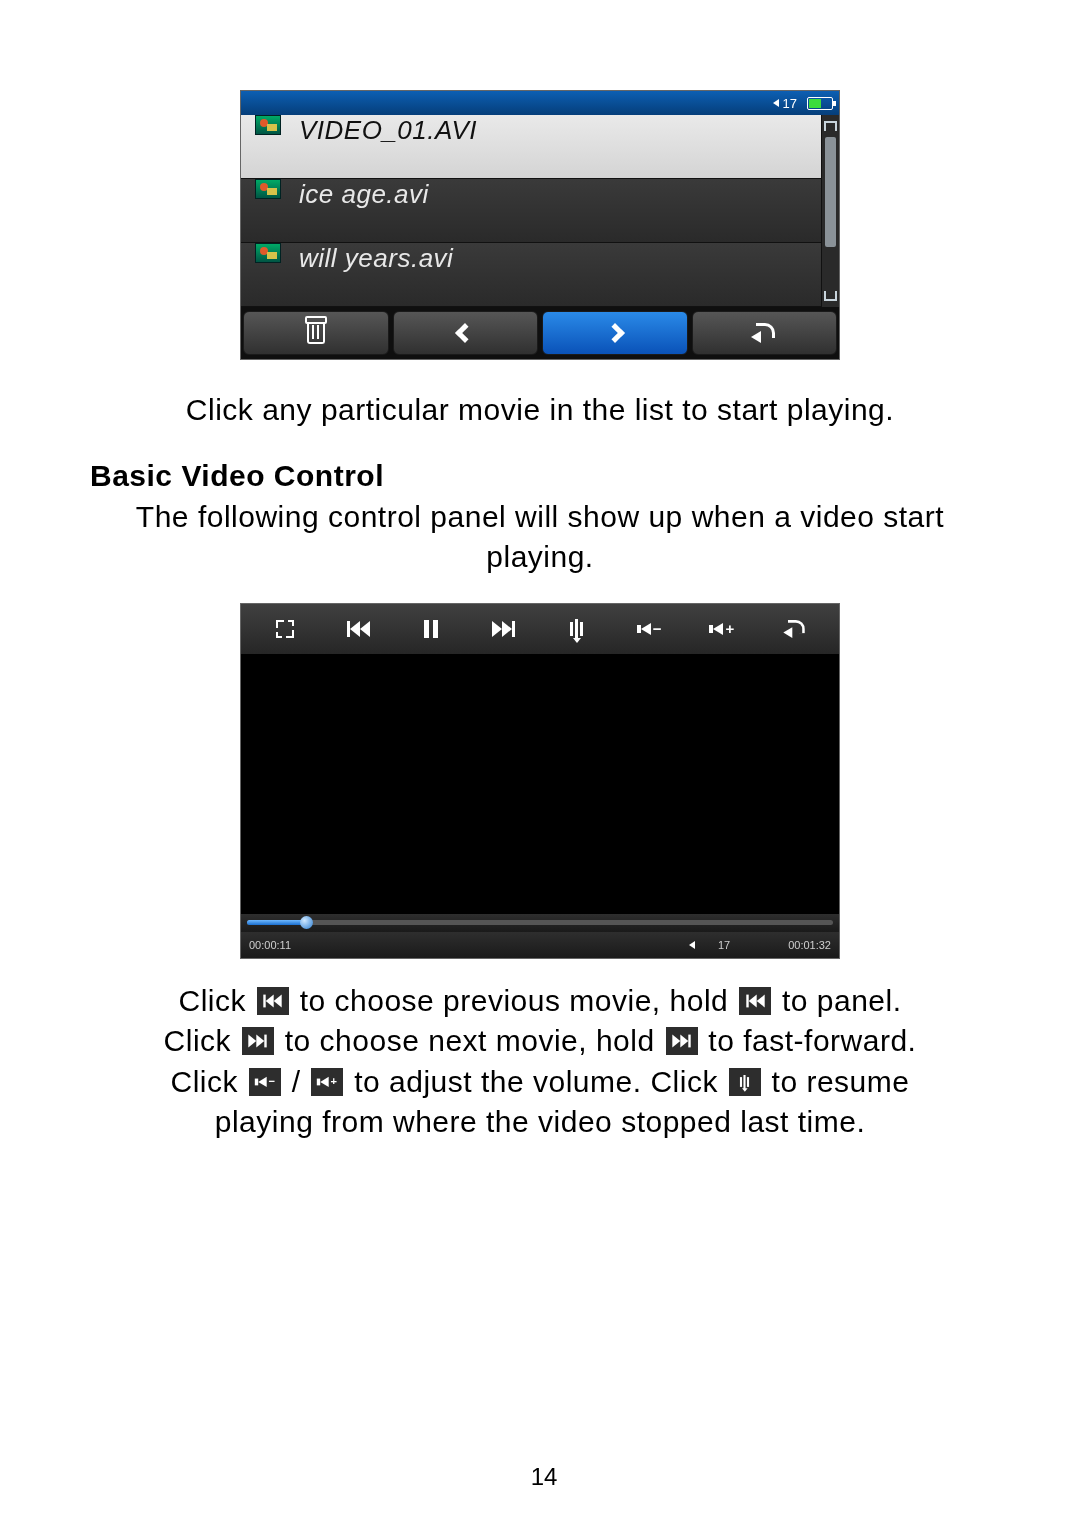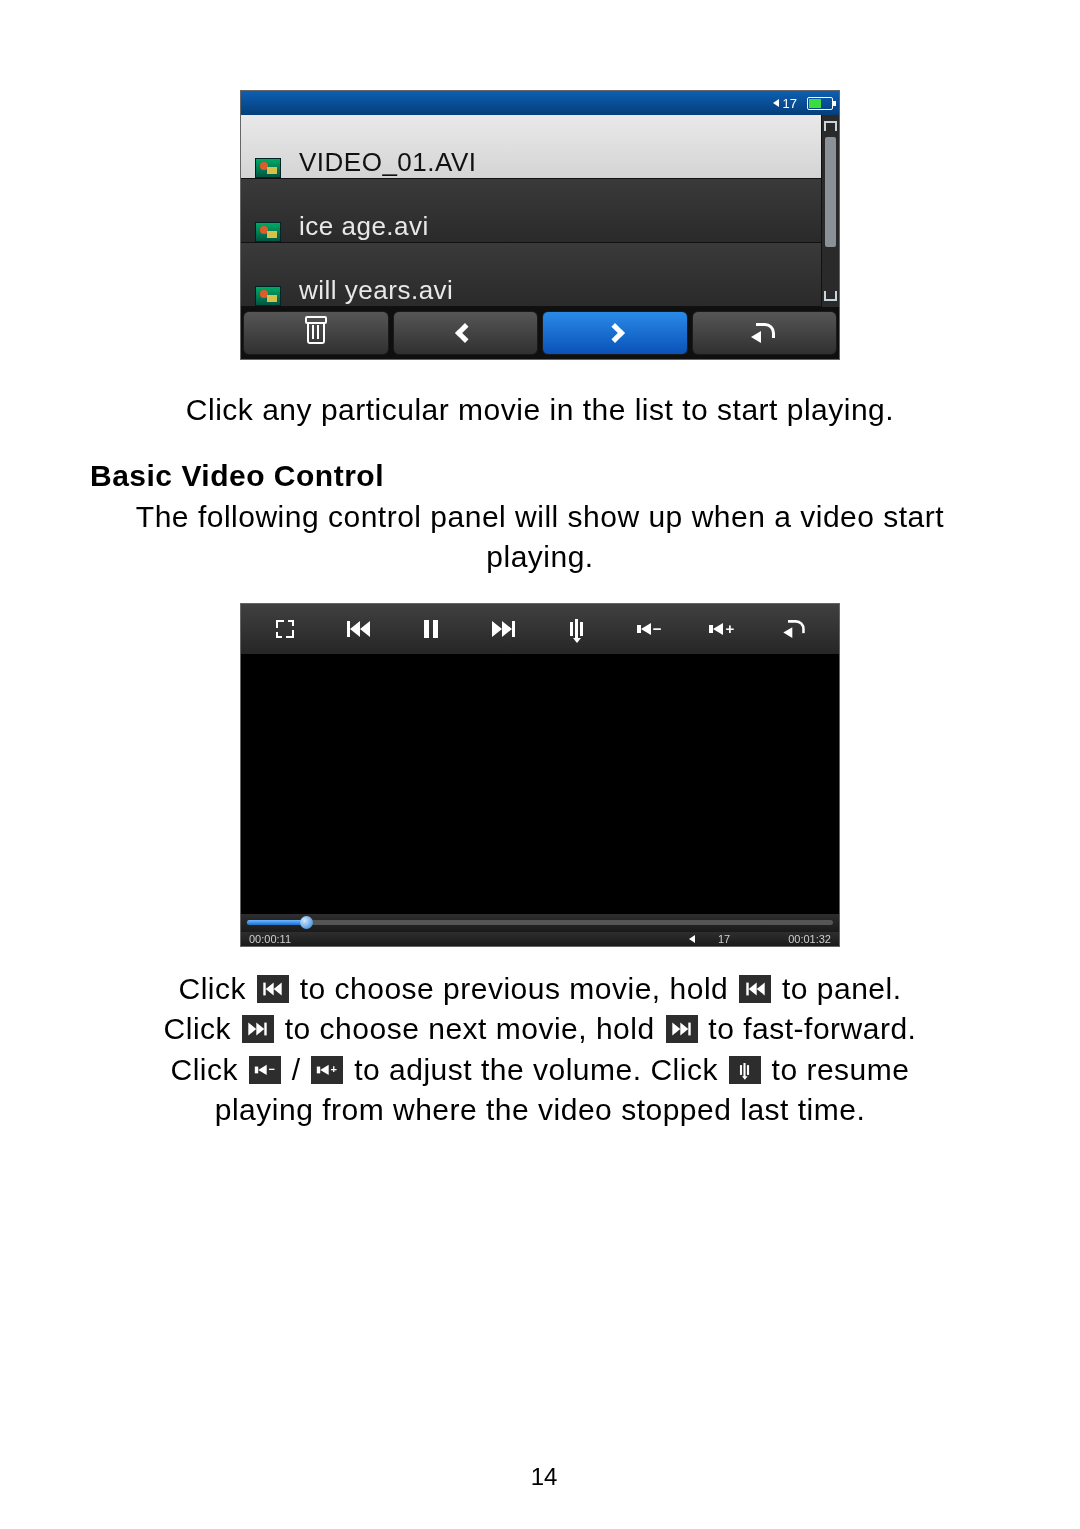--- a/index.html
+++ b/index.html
@@ -57,30 +57,31 @@
   }
   .batt-fill { background: #3cdc3c; height: 100%; width: 55%; }
 
   .list-area {
     position: relative;
     display: flex;
   }
   .list-col { flex: 1; }
   .file-row {
     display: flex;
-    align-items: flex-end;
+    align-items: flex-start;
     height: 64px;
     padding: 0 14px;
     gap: 18px;
     color: #e8e8e8;
     font-size: 26px;
     border-bottom: 1px solid #111;
     background: linear-gradient(#3a3a3a, #2a2a2a);
     font-weight: 400;
     letter-spacing: 0.5px;
+    font-style: italic;
   }
   .file-row.selected {
     background: linear-gradient(#e9e9e9, #d4d4d4);
     color: #111;
   }
   .file-ico {
     width: 26px; height: 20px;
     background: linear-gradient(#0a6, #054);
     border: 1px solid #022;
     position: relative;
@@ -258,21 +259,21 @@
   .track-knob {
     position: absolute;
     left: 10%;
     top: -4px;
     width: 13px; height: 13px;
     margin-left: -6px;
     background: radial-gradient(circle at 35% 35%, #cfe8ff, #2a7cd0);
     border-radius: 50%;
   }
   .info-bar {
-    height: 14px;
+    height: 26px;
     background: linear-gradient(#2e2e2e, #1a1a1a);
     display: flex;
     align-items: center;
     padding: 0 8px;
     font-size: 11px;
     color: #cfcfcf;
     gap: 23px;
   }
   .info-bar .sp { flex: 1; }
 

